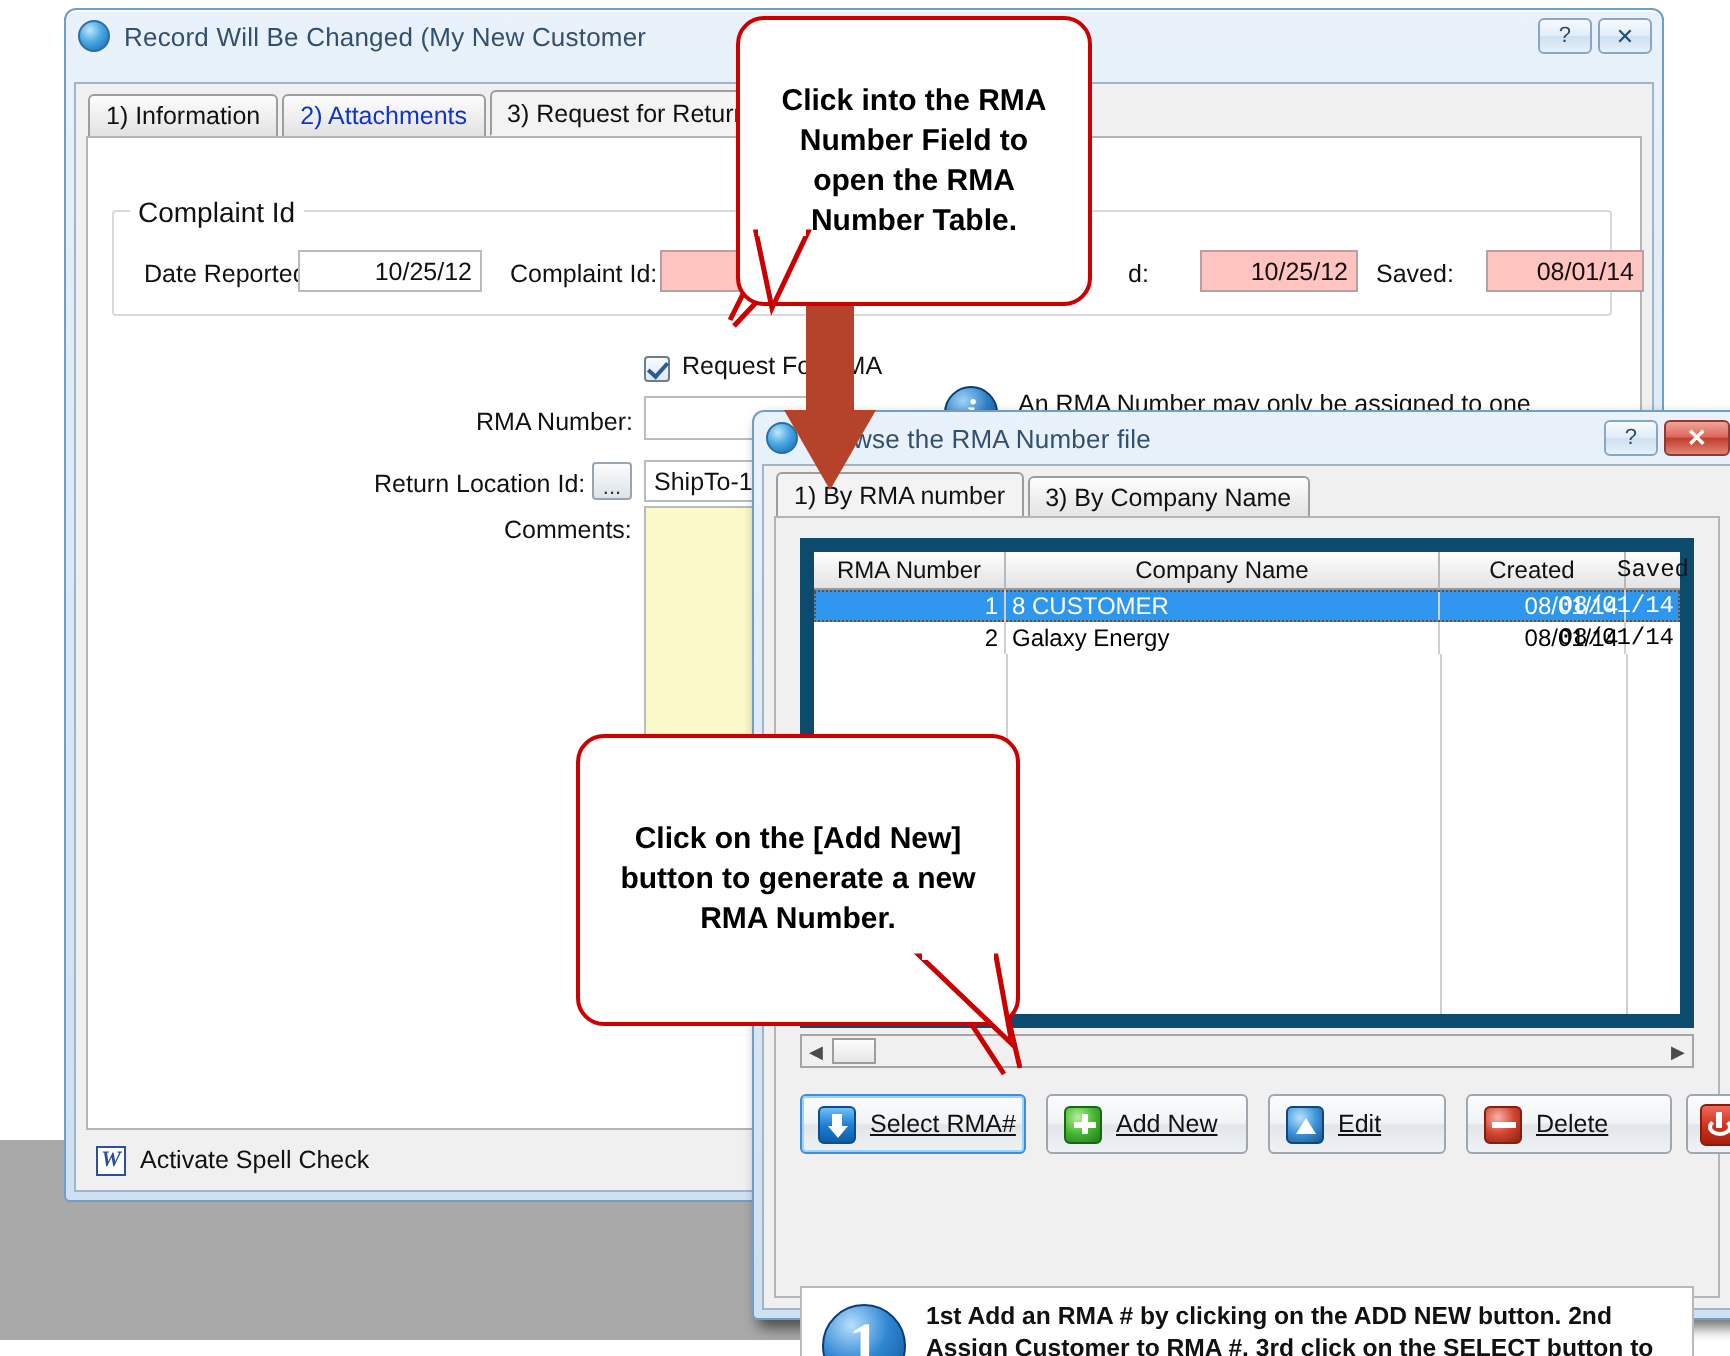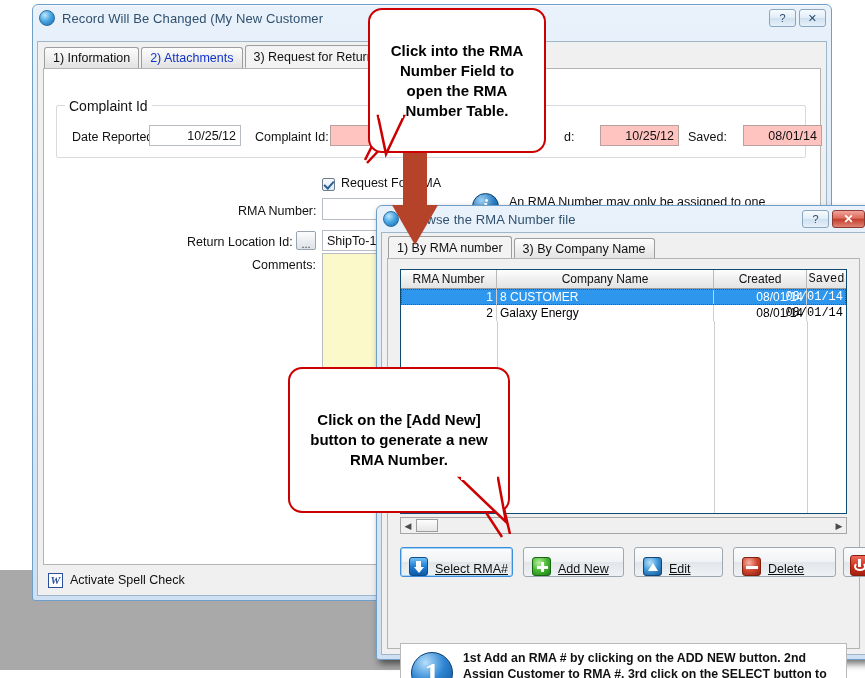--- a/index.html
+++ b/index.html
@@ -167,21 +167,21 @@
                box-shadow: 3px 4px 7px rgba(0,0,0,.55); }
   #browsewin .win-client { top: 26px; background: #f0f0f0; }
   .bx-tabpage {
     position: absolute; left: 5px; right: 5px; top: 25px; bottom: 5px;
     background: #f0f0f0; border: 1px solid #b4b4b4; box-sizing: border-box;
   }
 
   
   .grid {
     position: absolute; left: 12px; right: 12px; top: 10px; height: 245px;
-    background: #ffffff; border: 1px solid #0c4a6e; box-sizing: border-box;
+    background: #ffffff; border: 7px solid #0c4a6e; box-sizing: border-box;
   }
   .grid-head { display: flex; height: 19px; box-sizing: border-box; }
   .gh {
     background: linear-gradient(to bottom,#fefefe 0%,#f0f0f0 50%,#e3e3e3 100%);
     border-right: 1px solid #b9b9b9; border-bottom: 1px solid #9a9a9a;
     font-size: 12px; color: #111; display: flex; align-items: center; justify-content: center;
     box-sizing: border-box;
   }
   .grow { display: flex; height: 16px; box-sizing: border-box; }
   .grow.sel { background: #2e97ed; color: #ffffff; outline: 1px dotted #7a4a20; outline-offset: -1px; }
@@ -210,21 +210,21 @@
     border: 1px solid #9d9d9d;
     background: linear-gradient(to bottom,#fdfdfd,#e6e6e6);
   }
   .hs-spacer { flex: 1 1 auto; }
 
   
   .abtn {
     position: absolute; height: 30px; box-sizing: border-box;
     border: 1px solid #9fa7b0; border-radius: 3px;
     background: linear-gradient(to bottom,#fbfcfd 0%,#f1f3f5 48%,#e2e6ea 52%,#eff2f5 100%);
-    display: flex; align-items: flex-end; font-size: 12.5px; color: #111;
+    display: flex; align-items: center; font-size: 12.5px; color: #111;
   }
   .abtn.focus { border: 1px solid #3c8ddb; box-shadow: 0 0 0 1px #9fd3f7 inset; }
   .abtn .bi { width: 19px; height: 19px; margin: 0 7px 0 8px; flex: 0 0 19px; border-radius: 3px; position: relative; }
   .bi-sel { background: linear-gradient(to bottom,#6fc0f5 0%,#1f7fd4 50%,#0f5ca8 100%); border: 1px solid #0e4d8c; box-sizing: border-box; }
   .bi-sel:after { content:""; position:absolute; left:6px; top:3px; width:5px; height:7px; background:#fff; }
   .bi-sel:before { content:""; position:absolute; left:3.5px; top:9px; border-left:5px solid transparent; border-right:5px solid transparent; border-top:6px solid #fff; }
   .bi-add { border-radius: 50%; background: radial-gradient(circle at 35% 28%, #b6f09a 0%, #46b633 50%, #1e7d17 100%); border: 1px solid #176612; box-sizing: border-box; }
   .bi-add:after { content:""; position:absolute; left:8px; top:3.5px; width:3px; height:10px; background:#fff; }
   .bi-add:before { content:""; position:absolute; left:4px; top:7.5px; width:11px; height:3px; background:#fff; }
   .bi-edit { border-radius: 50%; background: radial-gradient(circle at 35% 28%, #b9e2fb 0%, #3d95d8 50%, #15548f 100%); border: 1px solid #10467a; box-sizing: border-box; }

